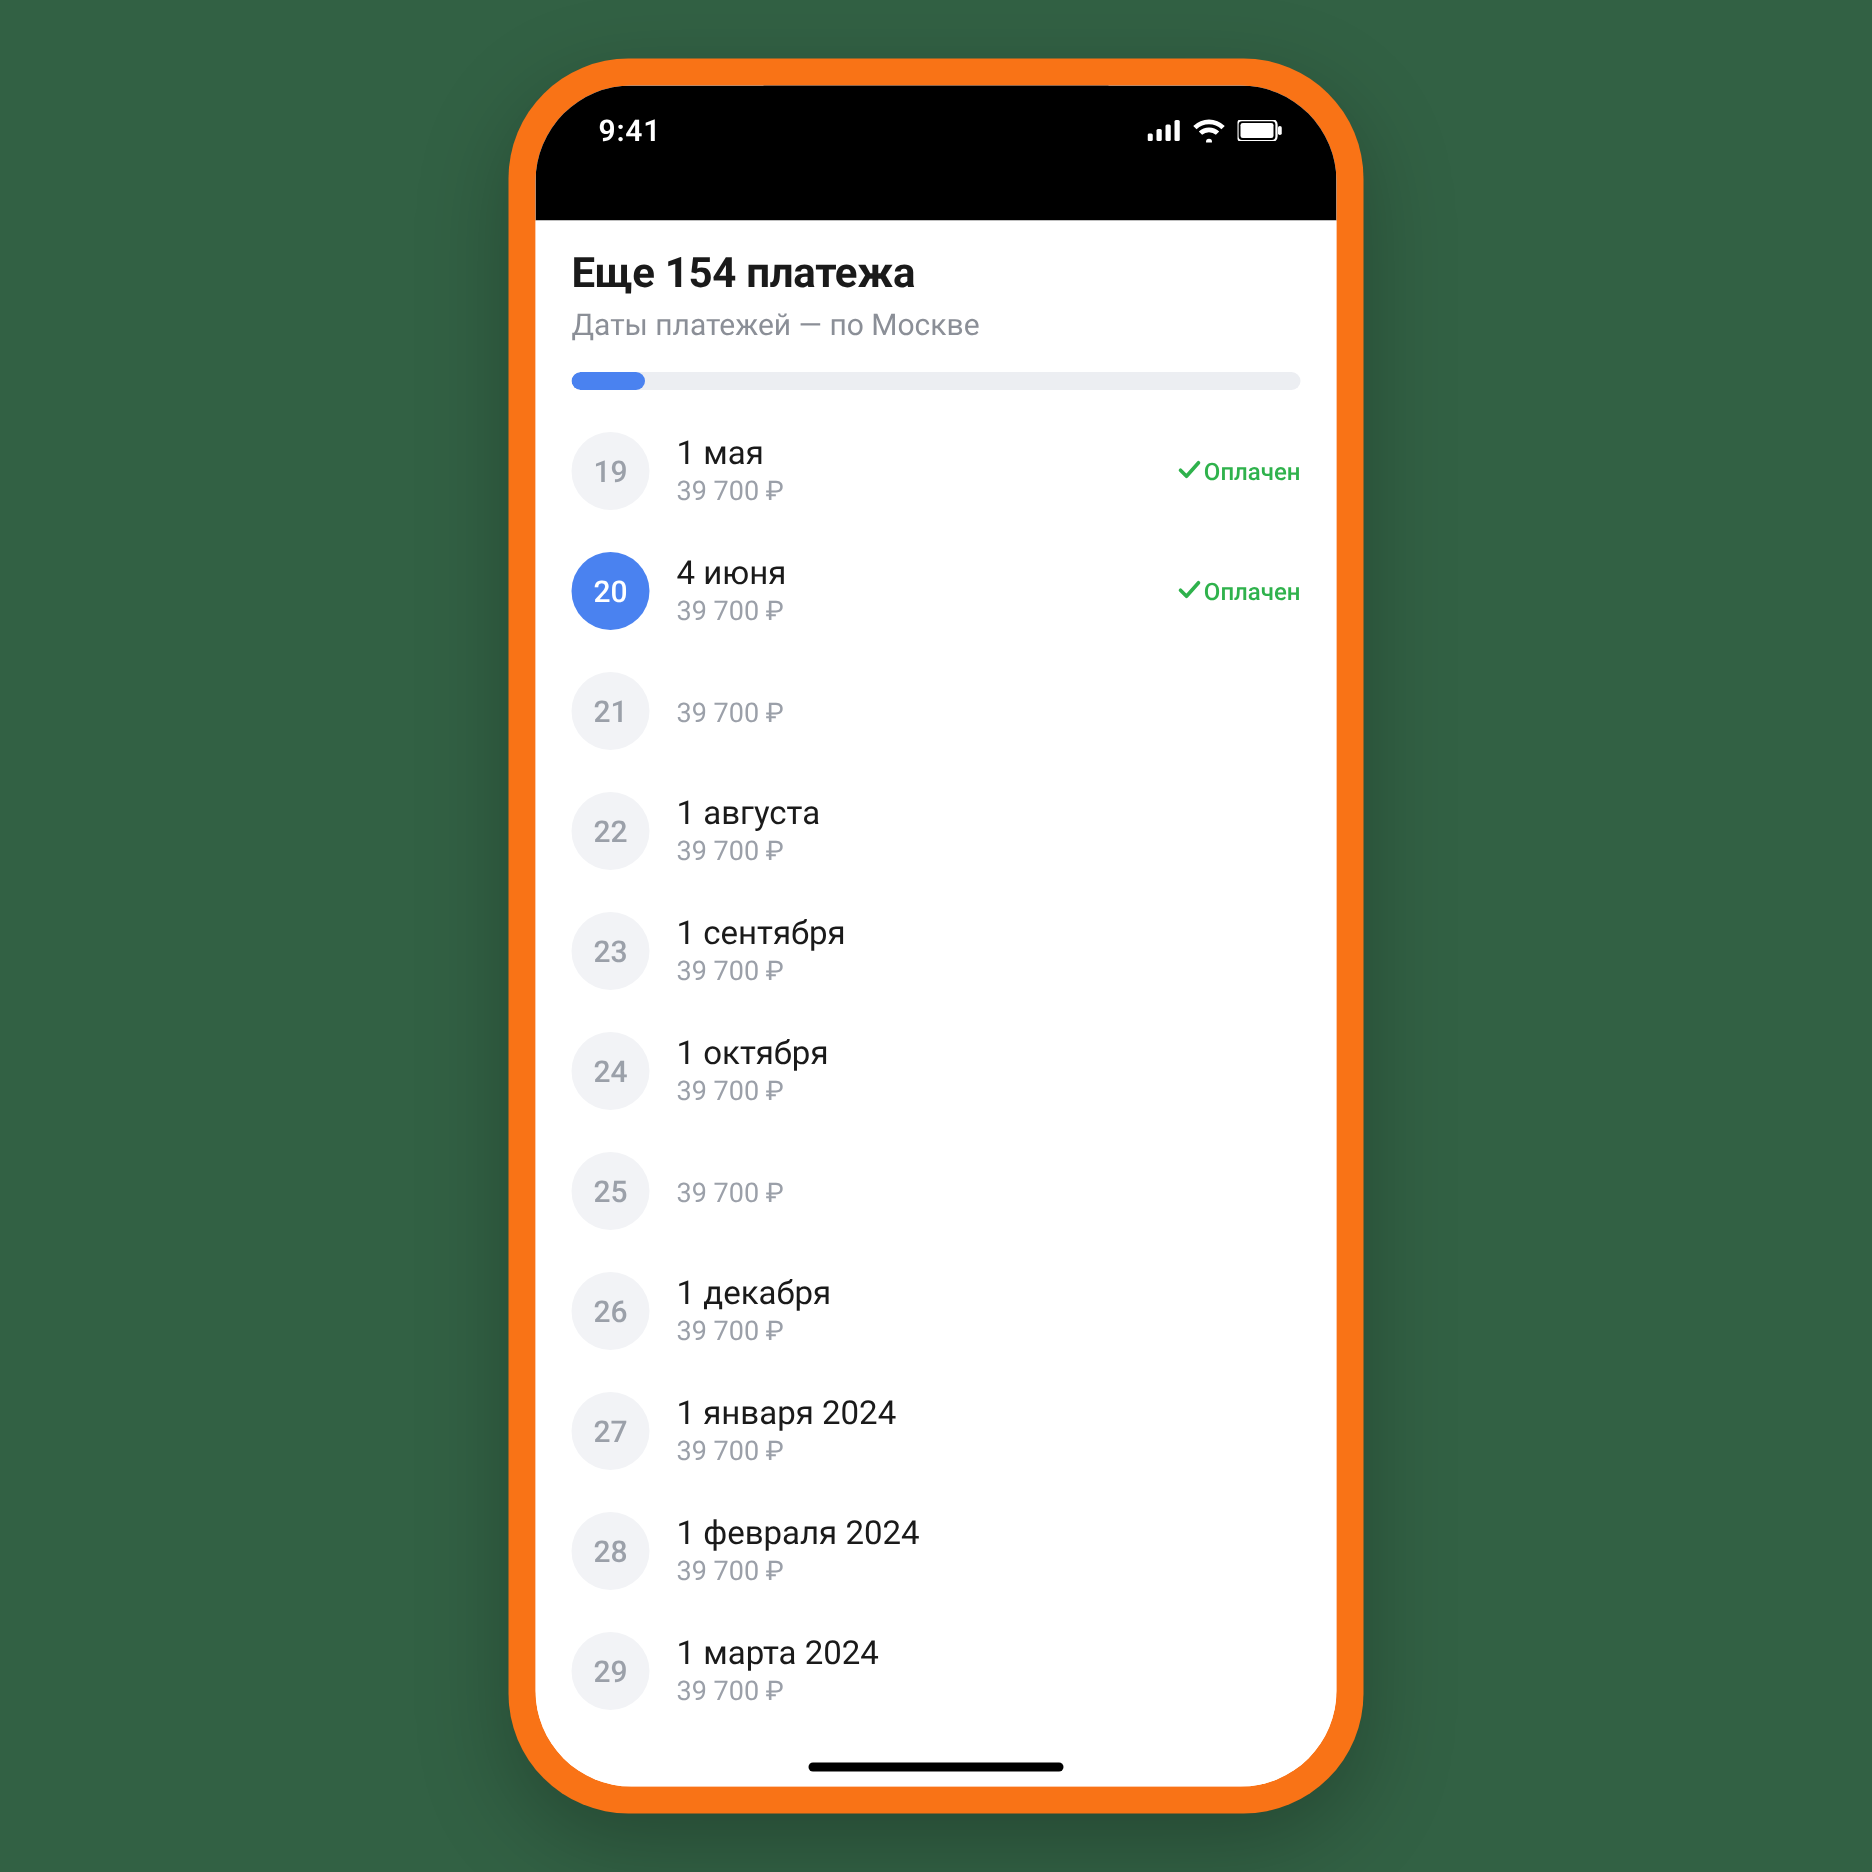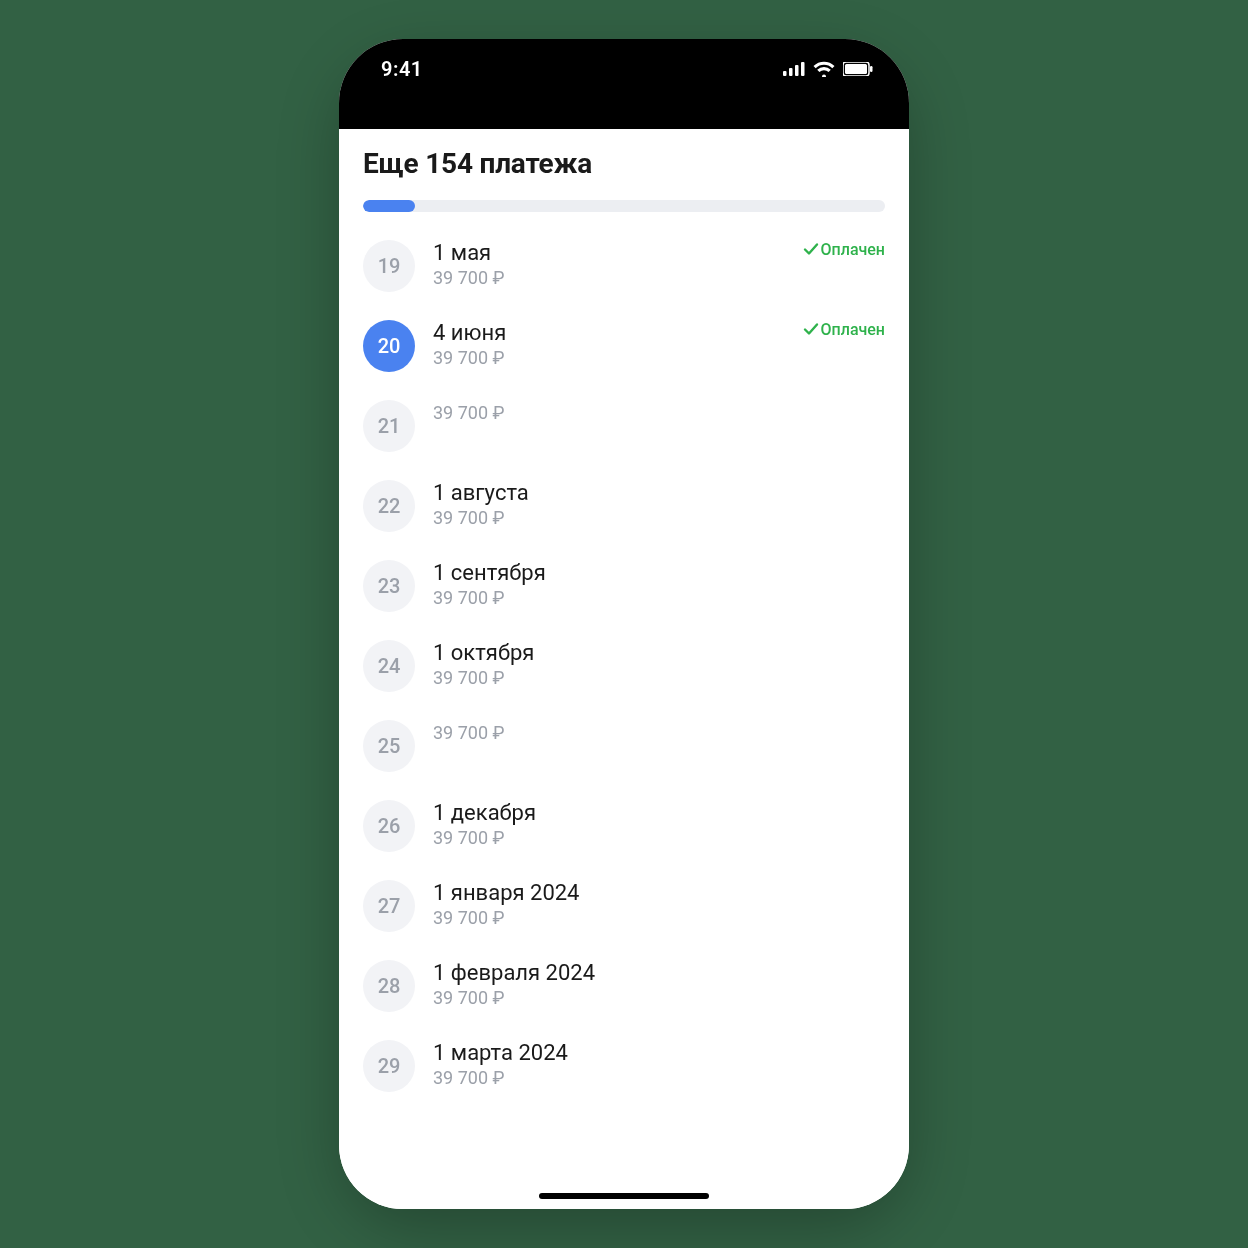--- a/index.html
+++ b/index.html
@@ -10,22 +10,23 @@
     background: #326144;
     font-family: -apple-system, BlinkMacSystemFont, "Segoe UI", Roboto, Helvetica, Arial, sans-serif;
     display: flex;
     align-items: center;
     justify-content: center;
   }
 
   .phone-frame {
     width: 570px;
     height: 1170px;
-    background: #4c1d95;
+    background: #f97316;
     border-radius: 80px;
+    padding: 18px;
     box-shadow: 0 20px 60px rgba(0,0,0,0.25);
     position: relative;
   }
 
   .screen {
     width: 100%;
     height: 100%;
     background: #fff;
     border-radius: 64px;
     overflow: hidden;
@@ -132,21 +133,21 @@
   }
 
   .list {
     flex: 1 1 auto;
     overflow-y: hidden;
     padding: 6px 24px 0 24px;
   }
 
   .row {
     display: flex;
-    align-items: flex-start;
+    align-items: center;
     padding: 14px 0;
     gap: 18px;
   }
   .num-badge {
     width: 52px;
     height: 52px;
     border-radius: 50%;
     background: #f2f3f6;
     color: #9ba0a9;
     font-size: 20px;
@@ -235,20 +236,21 @@
           </span>
         </div>
       </div>
     </div>
 
     <div class="sheet">
 
 
       <div class="title-block">
         <div class="title">Еще 154 платежа</div>
+        <div class="subtitle">Даты платежей — по Москве</div>
       </div>
 
       <div class="progress-wrap">
         <div class="progress-track">
           <div class="progress-fill" style="width: 10%;"></div>
         </div>
       </div>
 
       <div class="list" id="payments-list">
           <div class="row">

